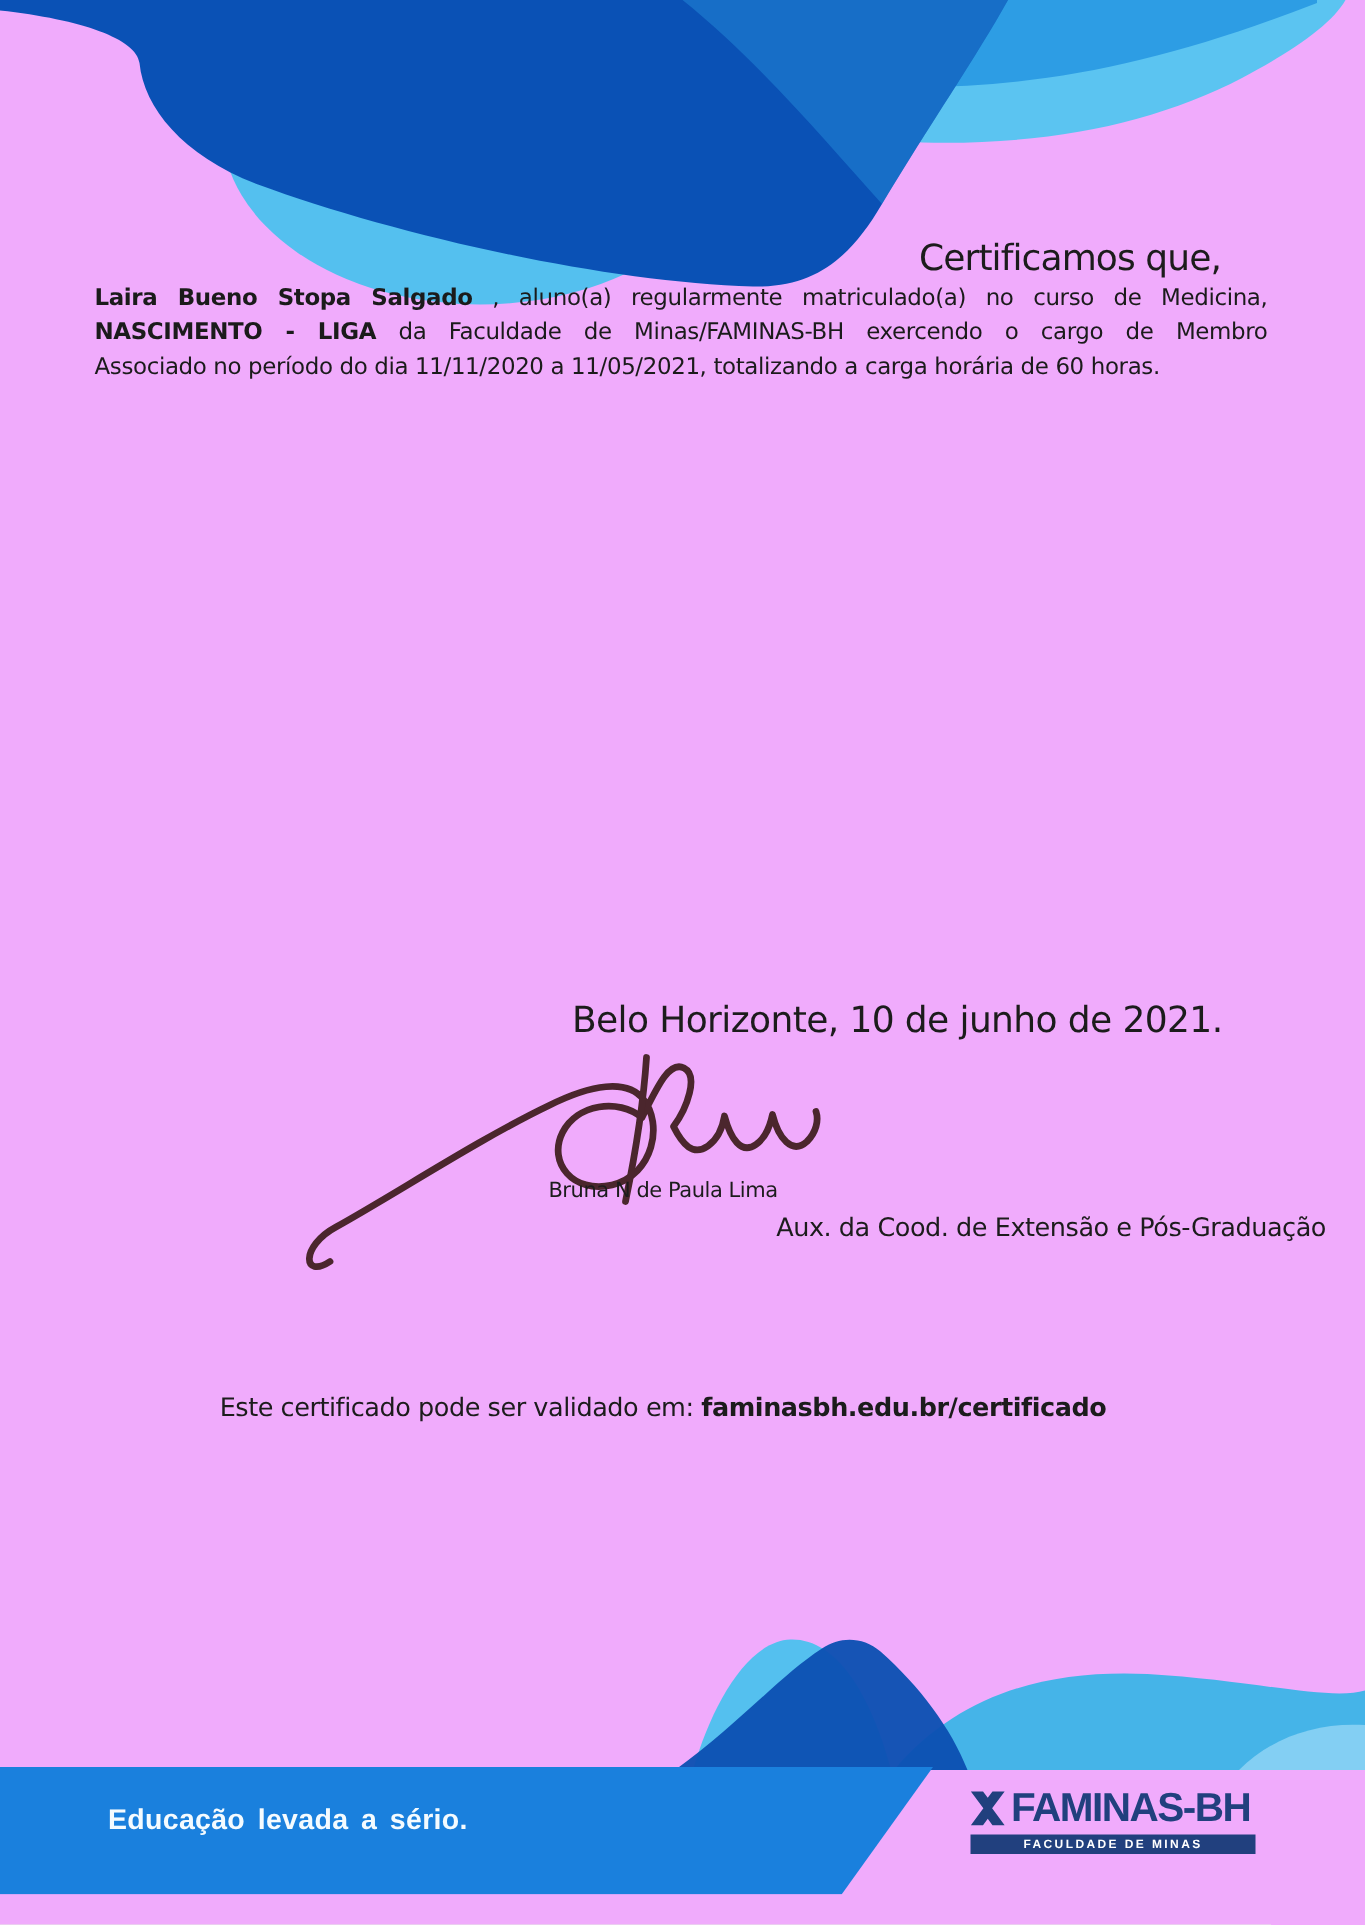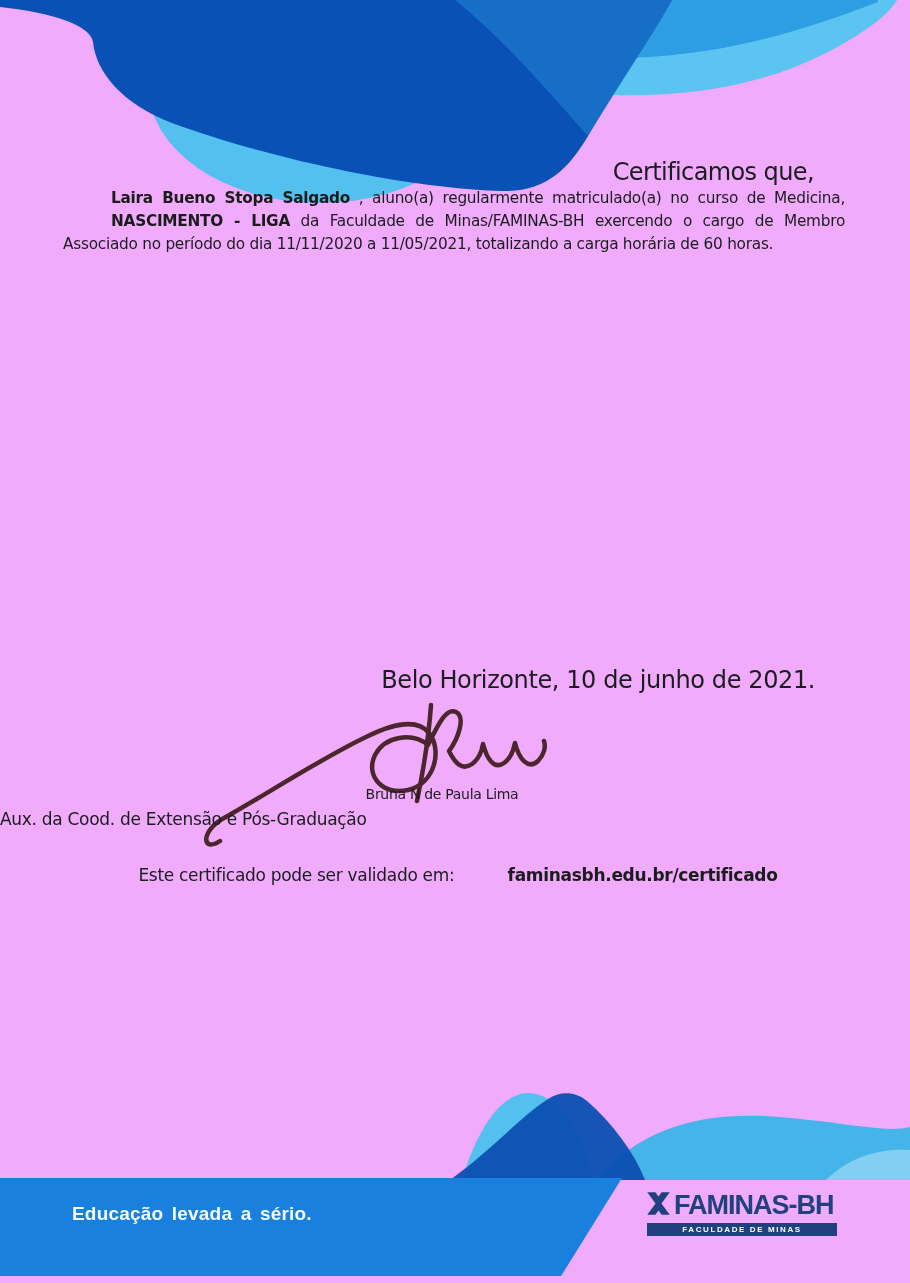--- a/index.html
+++ b/index.html
@@ -15,55 +15,55 @@
   .certify{
     position:absolute;top:158px;right:96px;
     font-size:24px;letter-spacing:-0.6px;color:#1c1c1c;
   }
   .body-par{
     position:absolute;left:63px;top:187px;width:782px;
     font-size:15.3px;letter-spacing:-0.25px;line-height:23px;color:#1b1b1b;
   }
   .jline{text-align:justify;text-align-last:justify;white-space:normal;}
   .lline{text-align:left;}
-  .body-par b,.val b{font-weight:bold;margin-left:48px;}
+  .body-par b,.val b{font-weight:bold;}
 
   .dateline{
     position:absolute;top:666px;right:95px;
     font-size:24px;letter-spacing:-0.4px;
   }
   .signature-wrap{position:absolute;left:198px;top:701px;width:350px;height:160px;}
   .sig-name{
     position:absolute;left:0;top:786px;width:884px;text-align:center;
     font-size:14px;letter-spacing:-0.3px;
   }
   .sig-role{
-    position:absolute;left:0;top:809px;width:884px;text-align:left;
+    position:absolute;left:0;top:809px;width:884px;text-align:right;
     font-size:17px;letter-spacing:-0.3px;
   }
   .val{position:absolute;left:0;width:884px;text-align:center;font-size:17px;letter-spacing:-0.3px;}
-  .val.v1{top:865px;padding-left:16px;}
+  .val.v1{top:929px;}
   .val.v2{top:910px;}
 
   .footer-bar{
-    position:absolute;left:0;top:1178px;width:622px;height:98px;
+    position:absolute;left:0;top:1178px;width:622px;height:85px;
     background:#1a80dd;
     -webkit-clip-path:polygon(0 0,100% 0,90.2% 100%,0 100%);
     clip-path:polygon(0 0,100% 0,90.2% 100%,0 100%);
   }
   .slogan{
     position:absolute;left:72px;top:25px;
     color:#f4fbff;font-size:19px;font-weight:bold;letter-spacing:0.2px;
     word-spacing:3px;font-family:"Liberation Sans","DejaVu Sans",sans-serif;
   }
   .logo{
     position:absolute;left:645px;top:1190px;width:196px;
     color:#21407e;
   }
-  .logo-top{display:flex;gap:2px;}
+  .logo-top{display:flex;align-items:center;gap:2px;}
   .logo-x{width:27px;height:27px;flex:0 0 auto;}
   .logo-text{
     font-family:"Liberation Sans","DejaVu Sans",sans-serif;
     font-weight:bold;font-size:27px;letter-spacing:-1px;white-space:nowrap;
   }
   .logo-subbar{
     margin-top:2px;margin-left:2px;width:190px;height:13px;background:#21407e;
     display:flex;align-items:center;justify-content:center;
   }
   .logo-subtext{

